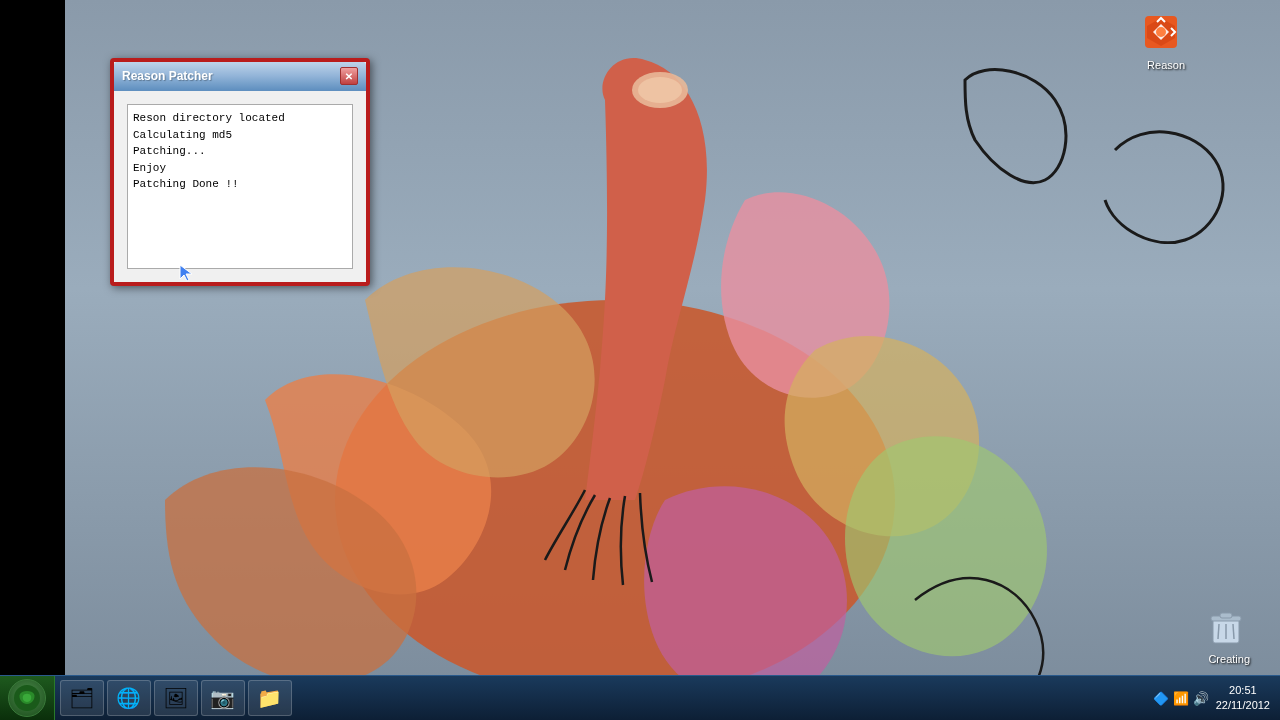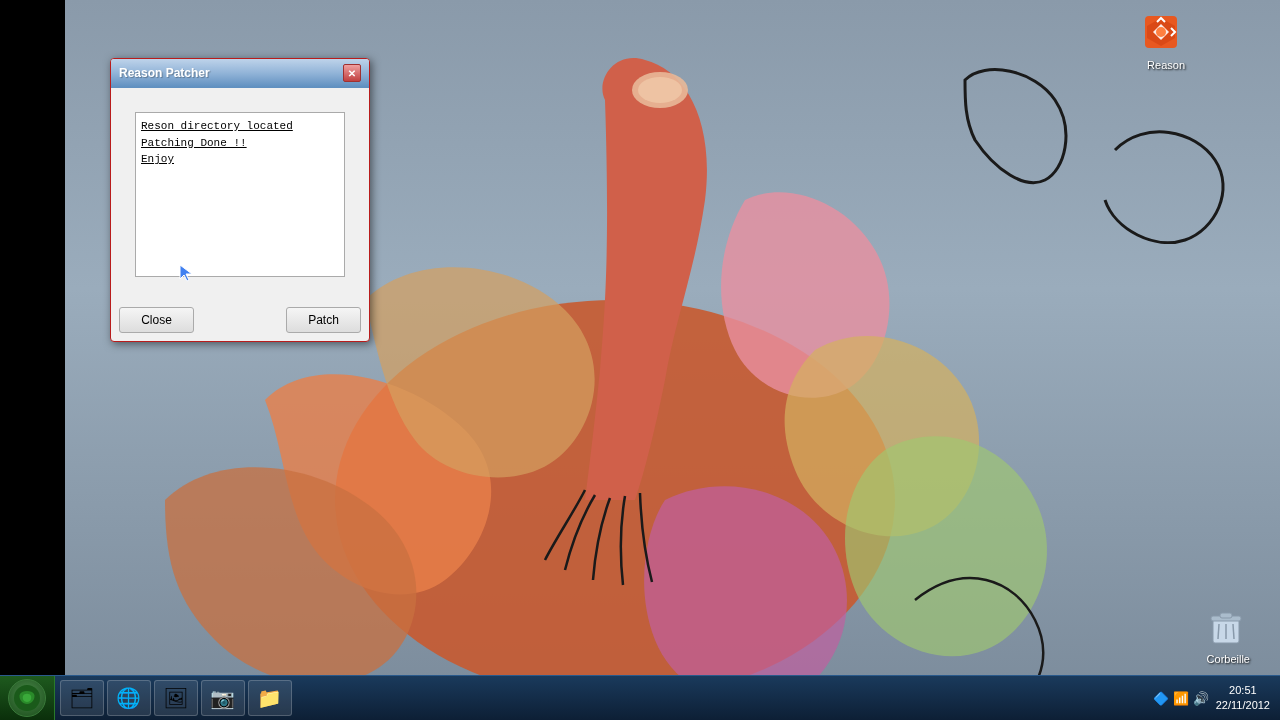--- a/index.html
+++ b/index.html
@@ -156,21 +156,21 @@
       right: 30px;
     }
 
     
     #dialog {
       position: absolute;
       top: 58px;
       left: 110px;
       width: 260px;
       background: #f0f0f0;
-      border: 1px solid #b91c1c;
+      border: 4px solid #b91c1c;
       border-radius: 4px;
       box-shadow: 2px 2px 8px rgba(0,0,0,0.5);
       z-index: 200;
     }
 
     #dialog-titlebar {
       background: linear-gradient(to bottom, #bed3ea 0%, #92b4d8 50%, #6090c0 100%);
       padding: 5px 8px;
       display: flex;
       align-items: center;
@@ -195,22 +195,21 @@
       display: flex;
       align-items: center;
       justify-content: center;
       color: #fff;
       font-size: 10px;
       cursor: pointer;
       font-weight: bold;
     }
 
     #dialog-body {
-      padding: 24px;
-      text-decoration: underline;
+      padding: 13px;
     }
 
     #dialog-log {
       width: 100%;
       height: 165px;
       background: #fff;
       border: 1px solid #aaa;
       font-size: 11px;
       color: #000;
       padding: 5px;
@@ -333,42 +332,40 @@
     <div class="desktop-icon-img">
       <svg width="42" height="42" viewBox="0 0 42 42">
         <rect x="8" y="14" width="26" height="24" rx="2" fill="#c8d8e8" stroke="#8899aa" stroke-width="1"></rect>
         <rect x="6" y="11" width="30" height="5" rx="2" fill="#aabccc" stroke="#8899aa" stroke-width="1"></rect>
         <rect x="15" y="8" width="12" height="5" rx="2" fill="#aabccc" stroke="#8899aa" stroke-width="1"></rect>
         <line x1="14" y1="19" x2="13" y2="34" stroke="#8899aa" stroke-width="1.5"></line>
         <line x1="21" y1="19" x2="21" y2="34" stroke="#8899aa" stroke-width="1.5"></line>
         <line x1="28" y1="19" x2="29" y2="34" stroke="#8899aa" stroke-width="1.5"></line>
       </svg>
     </div>
-    <span class="desktop-icon-label">Corbeille</span>
+    <span class="desktop-icon-label">Creating</span>
   </div>
 
   <div id="dialog">
 
     <div id="dialog-titlebar">
       <span id="dialog-title-text">Reason Patcher</span>
       <div id="dialog-close-btn">✕</div>
     </div>
 
     <div id="dialog-body">
       <div id="dialog-log">
           <div class="log-line">Reson directory located</div>
+          <div class="log-line">Calculating md5</div>
+          <div class="log-line">Patching...</div>
+          <div class="log-line">Enjoy</div>
           <div class="log-line">Patching Done !!</div>
-          <div class="log-line">Enjoy</div>
         </div>
     </div>
 
-    <div id="dialog-footer">
-      <div class="dialog-btn">Close</div>
-      <div class="dialog-btn">Patch</div>
-    </div>
   </div>
 
   <div id="cursor">
     <svg width="20" height="20" viewBox="0 0 20 20">
       <polygon points="2,2 2,16 6,12 9,18 11,17 8,11 14,11" fill="#4080f0" stroke="#fff" stroke-width="1"></polygon>
     </svg>
   </div>
 
   <div id="taskbar">
     <div id="taskbar-start">

